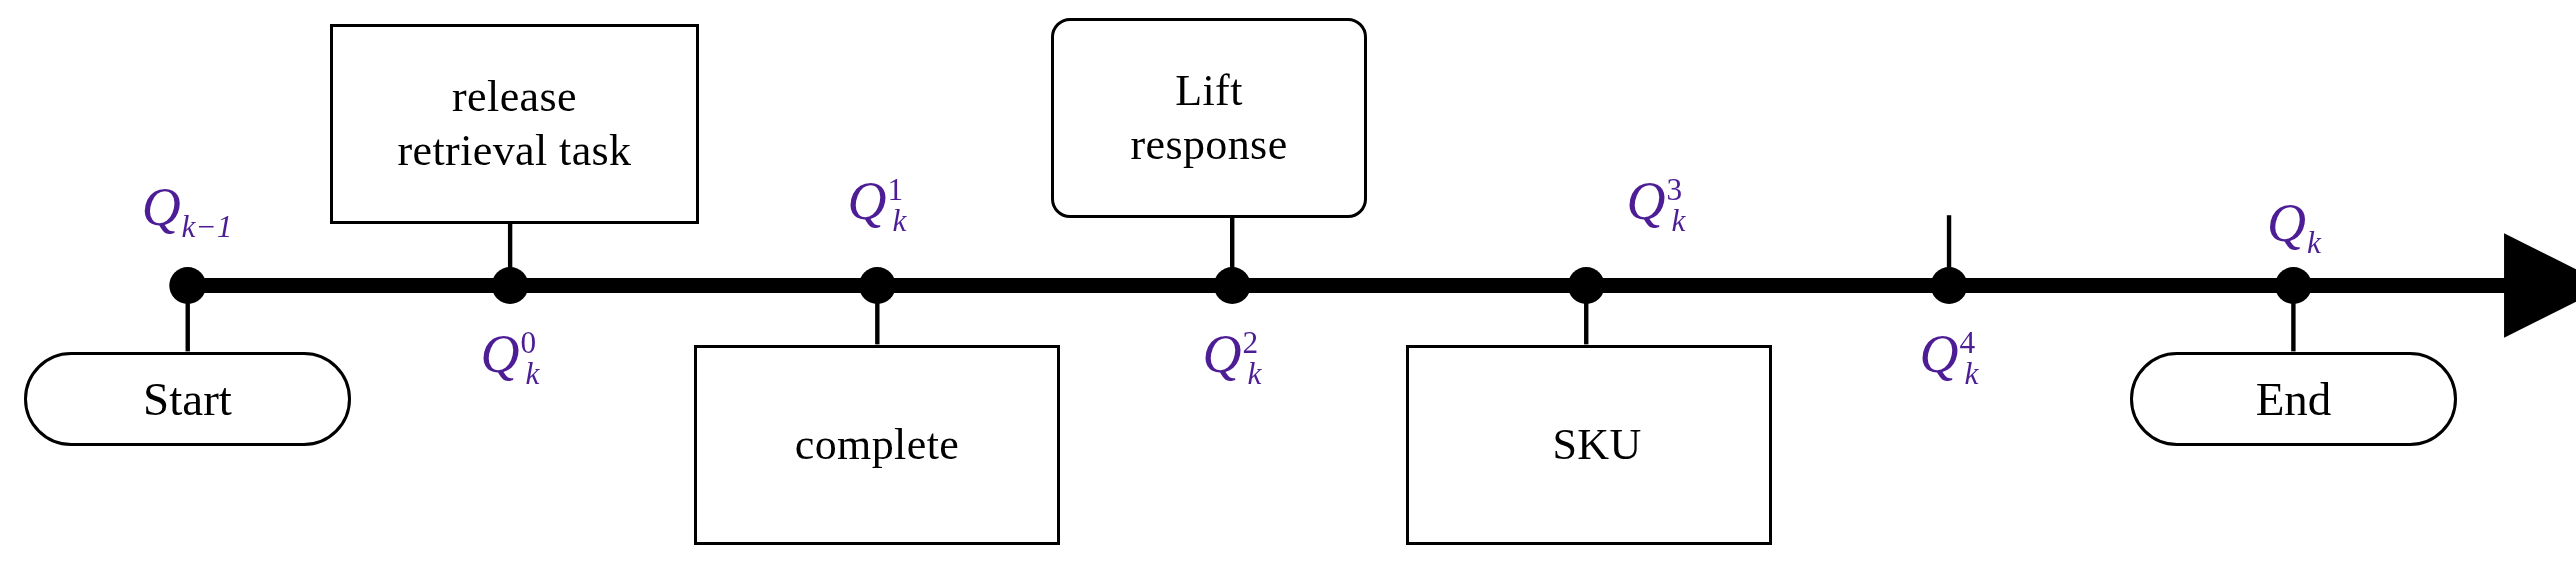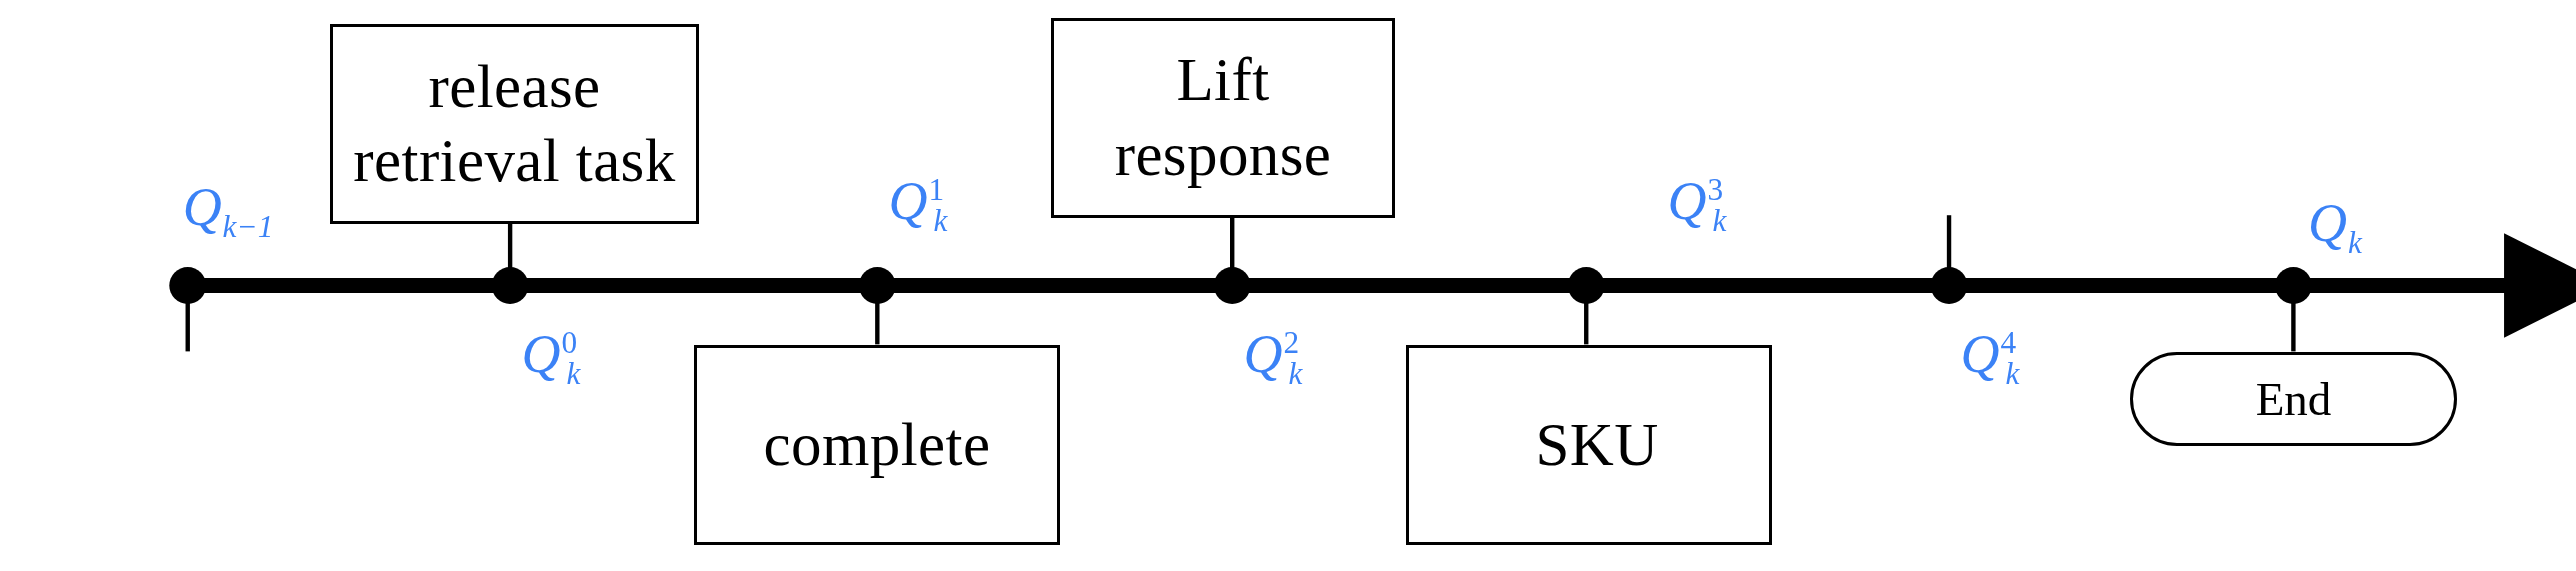--- a/index.html
+++ b/index.html
@@ -27,21 +27,21 @@
     position: absolute;
     box-sizing: border-box;
     background: #ffffff;
     border: 3.5px solid #000000;
     color: #000000;
     display: flex;
     flex-direction: column;
     align-items: center;
     justify-content: center;
     text-align: center;
-    font-size: 61px;
+    font-size: 44px;
     line-height: 1.22;
     letter-spacing: 0.4px;
     z-index: 3;
   }
   .event-box .line-1,
   .event-box .line-2 { display: block; white-space: nowrap; }
 
   
   .terminal-box {
     position: absolute;
@@ -54,28 +54,27 @@
     align-items: center;
     justify-content: center;
     text-align: center;
     font-size: 47px;
     z-index: 3;
   }
 
   
   .node-label {
     position: absolute;
-    color: #3b82f6;
+    color: #4c1d95;
     font-style: italic;
     font-size: 54px;
     line-height: 1;
     white-space: nowrap;
     transform: translateX(-50%);
     z-index: 4;
-    margin-left: 41px;
   }
   .node-label .base { font-style: italic; }
   .node-label .sup {
     font-size: 0.58em;
     vertical-align: super;
     font-style: normal;
     line-height: 0;
     margin-left: 0.9px;
   }
   .node-label .sub {
@@ -145,31 +144,34 @@
   </div>
 
   <div class="node-label" style="left:1949px; top:327px;">
     <span class="base">Q</span><span class="sup">4</span><span class="sub">k</span>
   </div>
 
   <div class="node-label" style="left:2294px; top:196px;">
     <span class="base">Q</span><span class="sub-plain">k</span>
   </div>
 
+  <div class="terminal-box" style="left:24px; top:352px; width:327px; height:94px;">
+    <span>Start</span>
+  </div>
 
   <div class="terminal-box" style="left:2130px; top:352px; width:327px; height:94px;">
     <span>End</span>
   </div>
 
   <div class="event-box" style="left:330px; top:24px; width:369px; height:200px;">
     <span class="line-1">release</span>
     <span class="line-2">retrieval task</span>
   </div>
 
-  <div class="event-box" style="left:1051px; top:17.6px; width:344px; height:200px;">
+  <div class="event-box" style="left:1051px; top:17.6px; width:316px; height:200px;border-radius:19px;">
     <span class="line-1">Lift</span>
     <span class="line-2">response</span>
   </div>
 
 
   <div class="event-box" style="left:694px; top:345px; width:366px; height:200px;">
     <span class="line-2">complete</span>
   </div>
 
   <div class="event-box" style="left:1406px; top:345px; width:366px; height:200px;padding-left:16px;">

